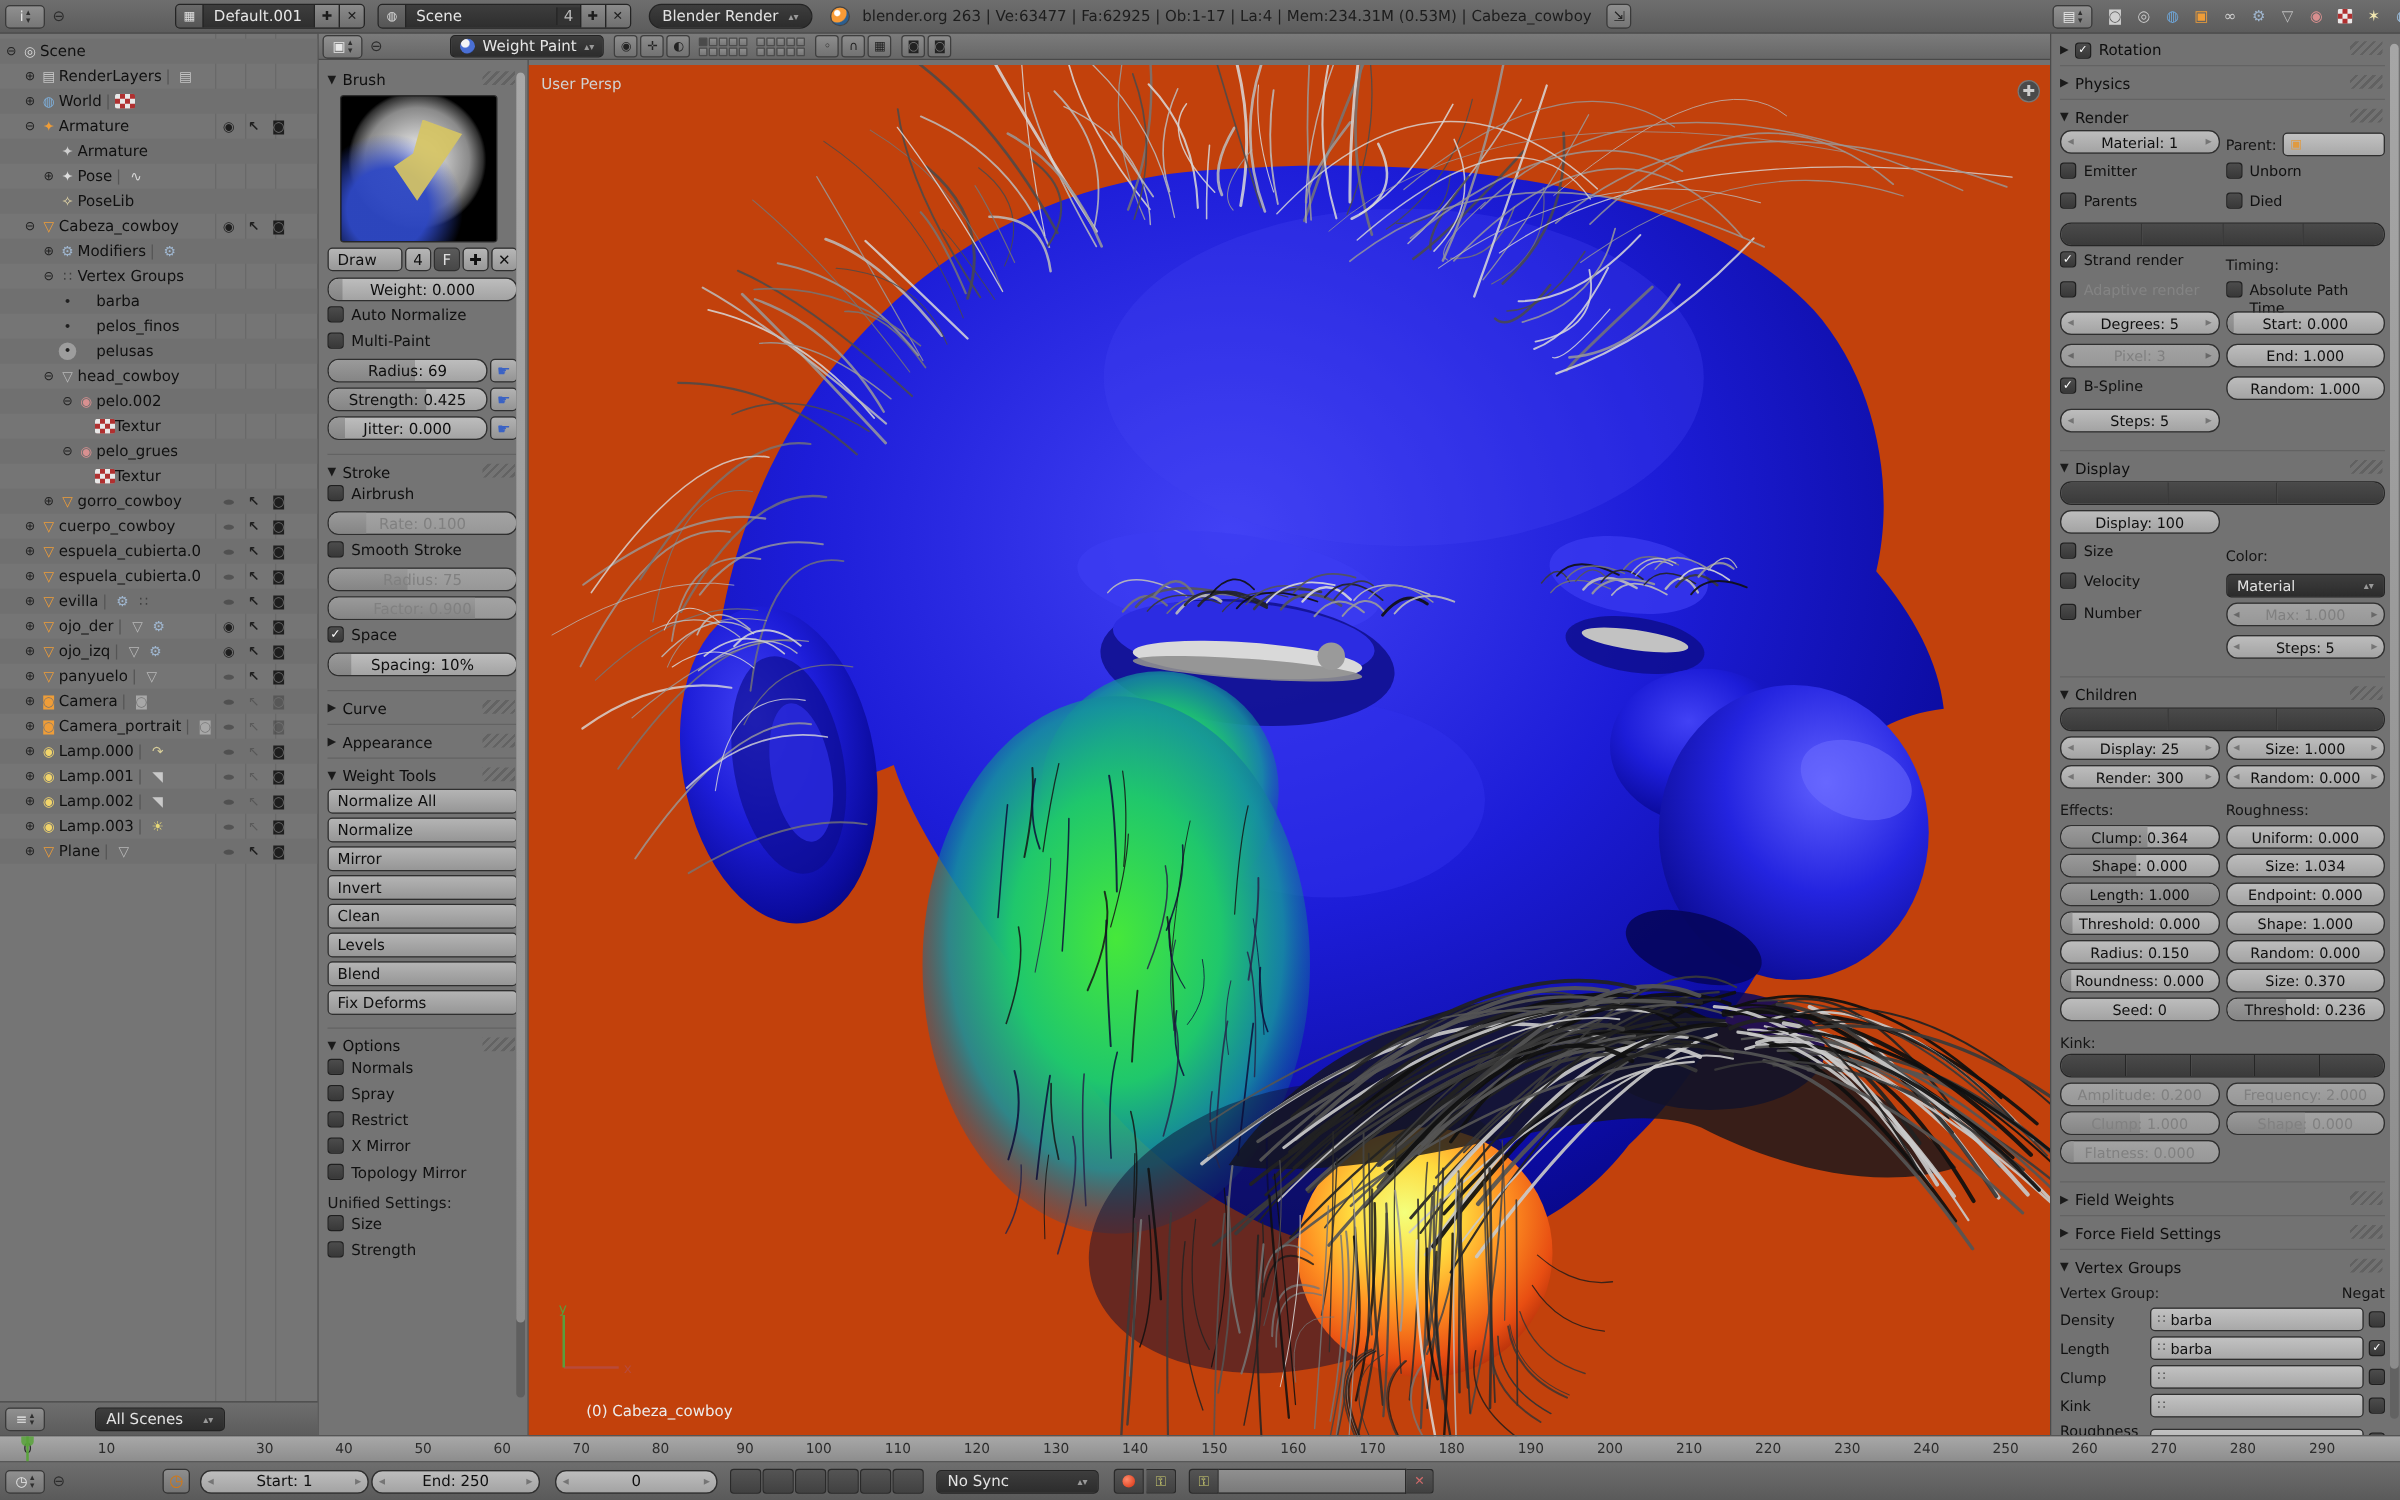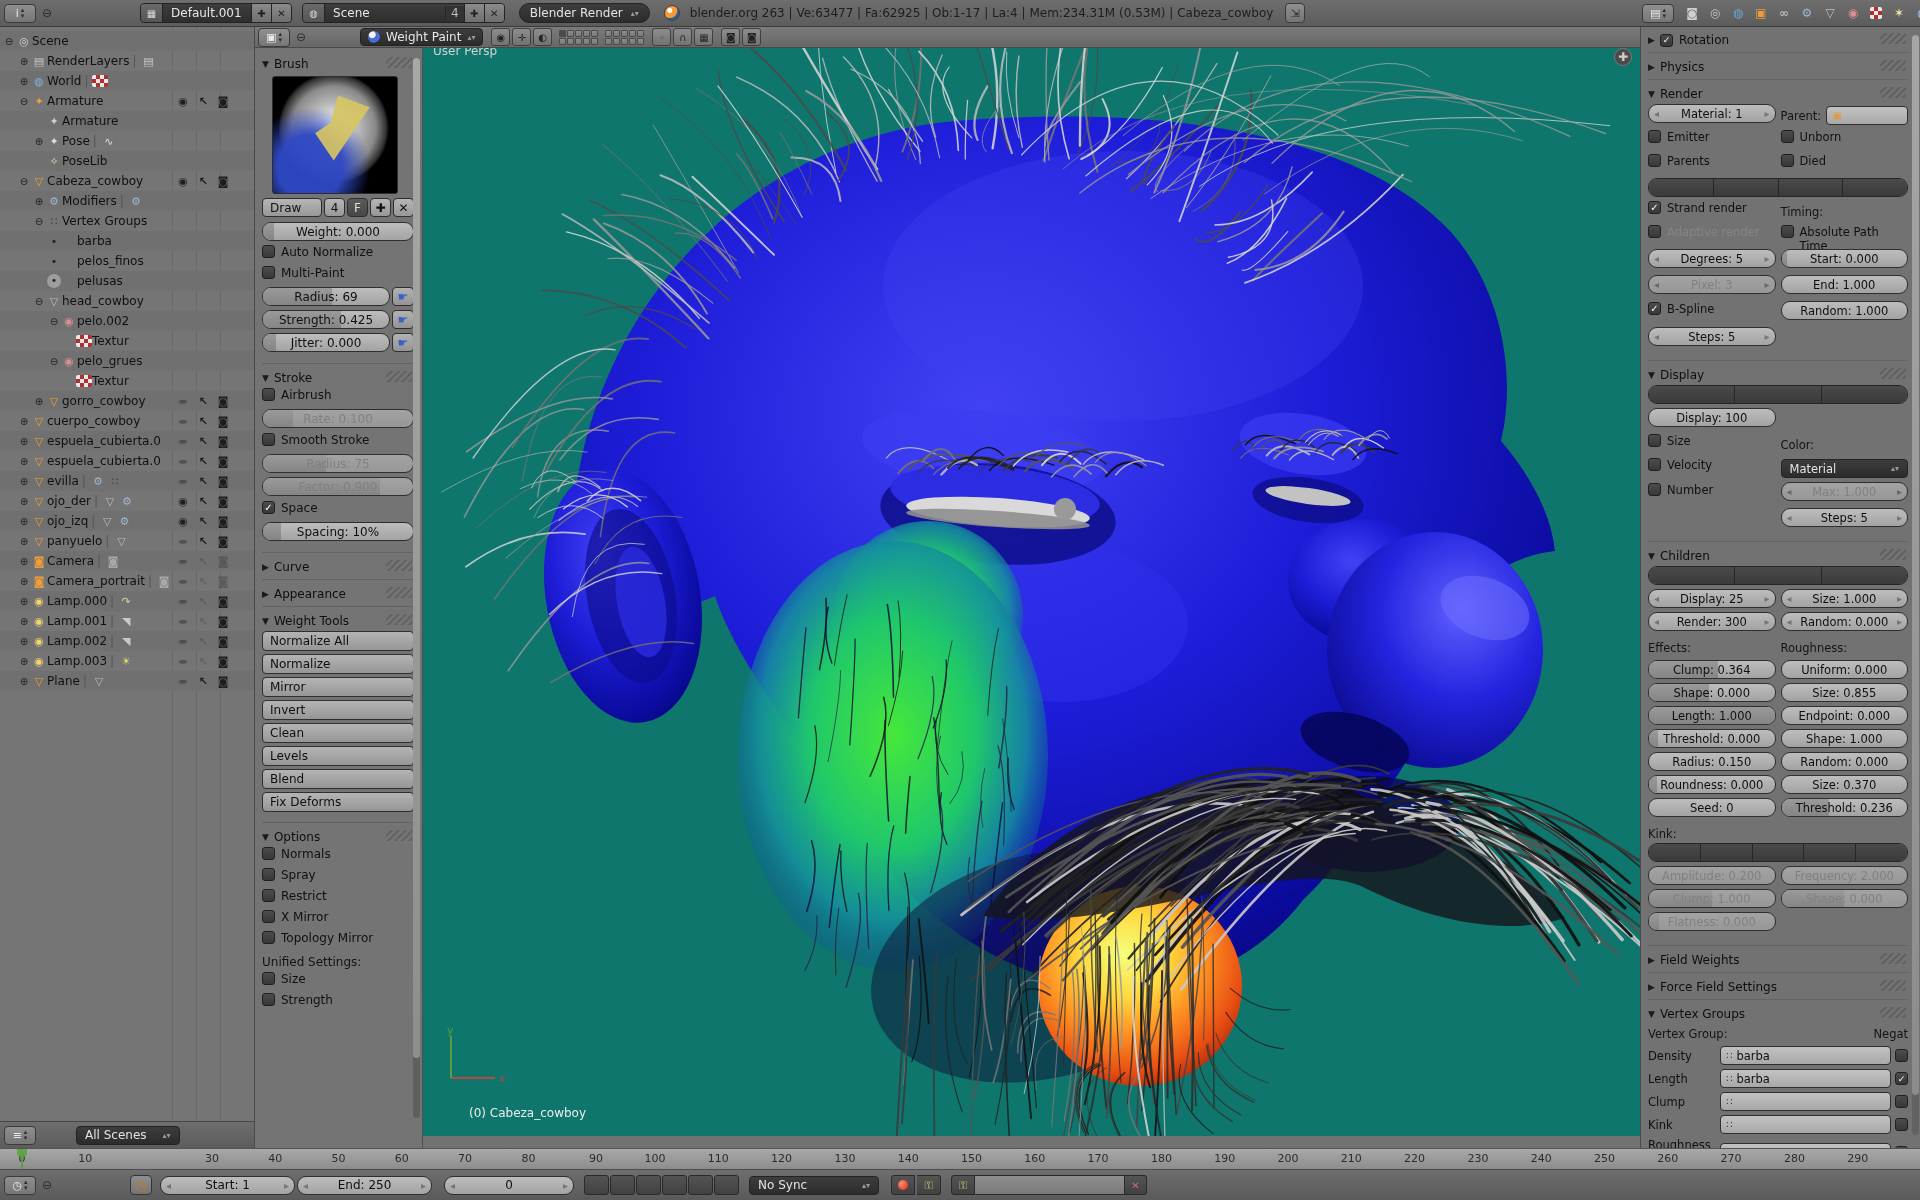--- a/index.html
+++ b/index.html
@@ -101,21 +101,21 @@
 .sld.stp::before{content:"◂";position:absolute;left:5px;color:#00000055;z-index:1;font-size:10px}
 .sld.stp::after{content:"▸";position:absolute;right:5px;color:#00000055;z-index:1;font-size:10px}
 .sldrow{display:flex;gap:2px;align-items:center}
 .handbtn{width:22px;height:19px;flex:none;border:1px solid #2f2f2f;border-radius:4px;background:linear-gradient(#b2b2b2,#949494);display:flex;align-items:center;justify-content:center;color:#3a62c4;font-size:12px;cursor:pointer;margin-bottom:4px}
 .chk{display:flex;align-items:flex-start;gap:6px;height:21px;color:#101010;cursor:pointer}
 .chk .box{width:13px;height:13px;border:1px solid #1f1f1f;border-radius:3px;background:linear-gradient(#4c4c4c,#383838);display:flex;align-items:center;justify-content:center;color:#fff;font-size:10px;flex:none}
 .chk.on .box::after{content:"✓"}
 .chk.dis{color:#848484}
 .slabel{color:#141414;height:20px;display:flex;align-items:center}
 
-#viewport{position:absolute;left:423px;top:36px;width:1217px;height:1100px;background:#0f766e;overflow:hidden}
+#viewport{position:absolute;left:423px;top:52px;width:1217px;height:1100px;background:#c2410c;overflow:hidden}
 .vplabel{position:absolute;left:10px;top:8px;color:#d2d2d2;z-index:3}
 .vpobj{position:absolute;left:46px;bottom:16px;color:#ececec;z-index:3}
 .vpplus{position:absolute;right:8px;top:12px;width:18px;height:18px;border:1px solid #777;border-radius:50%;color:#ccc;display:flex;align-items:center;justify-content:center;z-index:3;cursor:pointer;background:#4a4a4a}
 .axiswidget{position:absolute;left:14px;bottom:40px;z-index:3}
 
 #props{position:absolute;left:1640px;top:27px;width:280px;height:1121px;background:#727272;border-left:1px solid #4a4a4a;padding:3px 12px 0 7px;font-size:11.5px;overflow:hidden}
 #props .phdr{font-size:12px}
 .pscroll{position:absolute;right:1px;top:8px;width:7px;height:1100px;background:#626262;border-radius:4px}
 .pscroll i{position:absolute;left:0;top:0;width:7px;height:1060px;background:linear-gradient(#a6a6a6,#8c8c8c);border-radius:4px}
 .prow{display:flex;gap:5px;align-items:center;margin-bottom:3px}
@@ -1613,21 +1613,21 @@
               <em>Seed: 0</em>
             </div>
           </div>
         <div class="pcol">
             <div class="sld">
               <i class="fillb" style="width: 0%;"></i>
               <em>Uniform: 0.000</em>
             </div>
             <div class="sld">
               <i class="fillb" style="width: 0%;"></i>
-              <em>Size: 0.855</em>
+              <em>Size: 1.034</em>
             </div>
             <div class="sld">
               <i class="fillb" style="width: 0%;"></i>
               <em>Endpoint: 0.000</em>
             </div>
             <div class="sld">
               <i class="fillb" style="width: 0%;"></i>
               <em>Shape: 1.000</em>
             </div>
             <div class="sld">

